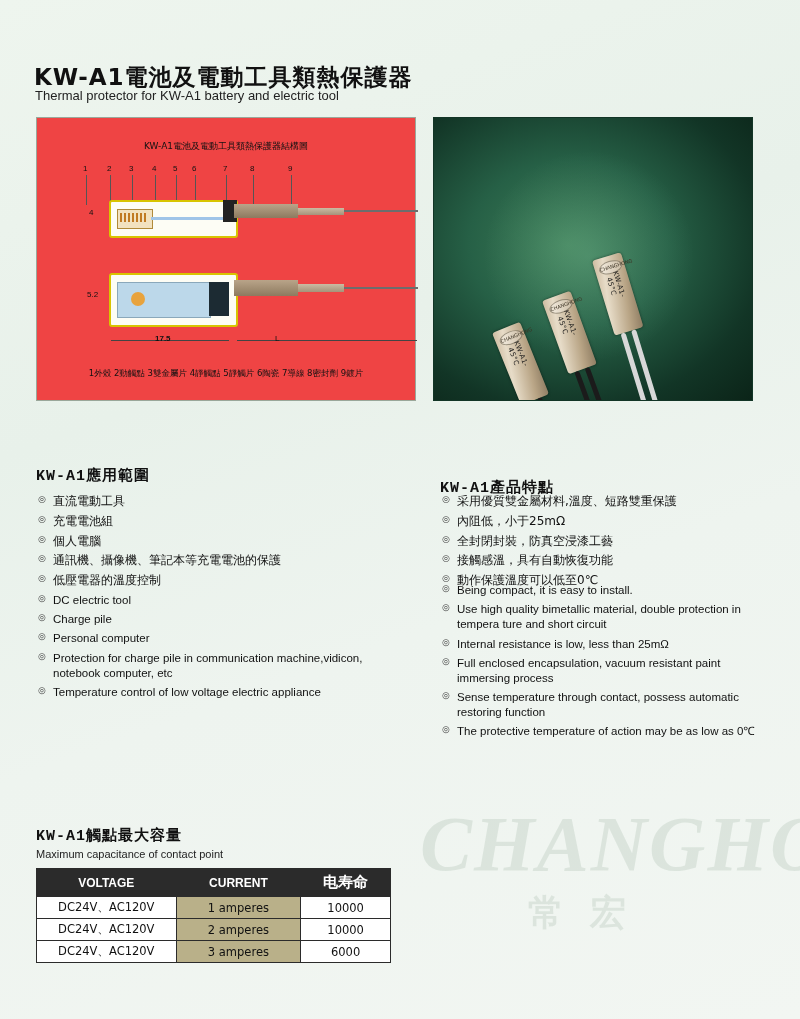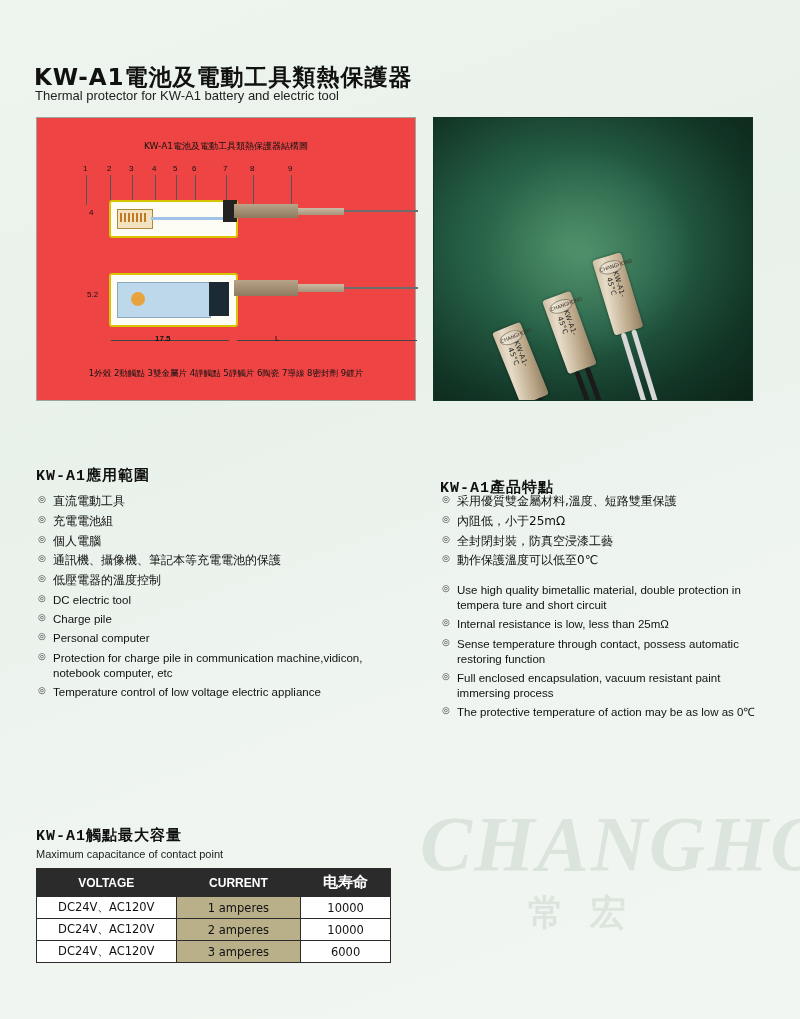--- a/index.html
+++ b/index.html
@@ -512,27 +512,29 @@
     <li class="en">Personal computer</li>
     <li class="en">Protection for charge pile in communication machine,vidicon, notebook computer, etc</li>
     <li class="en">Temperature control of low voltage electric appliance</li>
   </ul>
 
   <div class="sec-h" style="left:440px; top:466px;margin-top:12px;">KW-A1產品特點</div>
   <ul class="blist" style="left:442px; top:494px; width:318px;">
     <li class="cn">采用優質雙金屬材料,溫度、短路雙重保護</li>
     <li class="cn">內阻低，小于25mΩ</li>
     <li class="cn">全封閉封裝，防真空浸漆工藝</li>
+    <li class="cn">接觸感溫，具有自動恢復功能</li>
     <li class="cn">動作保護溫度可以低至0℃</li>
   </ul>
   <ul class="blist" style="left:442px; top:583px; width:318px;">
+    <li class="en">Being compact, it is easy to install.</li>
     <li class="en">Use high quality bimetallic material, double protection in tempera ture and short circuit</li>
     <li class="en">Internal resistance is low, less than 25mΩ</li>
+    <li class="en">Full enclosed encapsulation, vacuum resistant paint immersing process</li>
     <li class="en">Sense temperature through contact, possess automatic restoring function</li>
-    <li class="en">Full enclosed encapsulation, vacuum resistant paint immersing process</li>
     <li class="en">The protective temperature of action may be as low as 0℃</li>
   </ul>
 
   <div class="sec-h" style="left:36px; top:826px;">KW-A1觸點最大容量</div>
   <div class="sec-sub" style="left:36px; top:848px;">Maximum capacitance of contact point</div>
 
   <div class="tbl-wrap">
     <table class="cap-table">
       <colgroup>
           <col class="c1">

